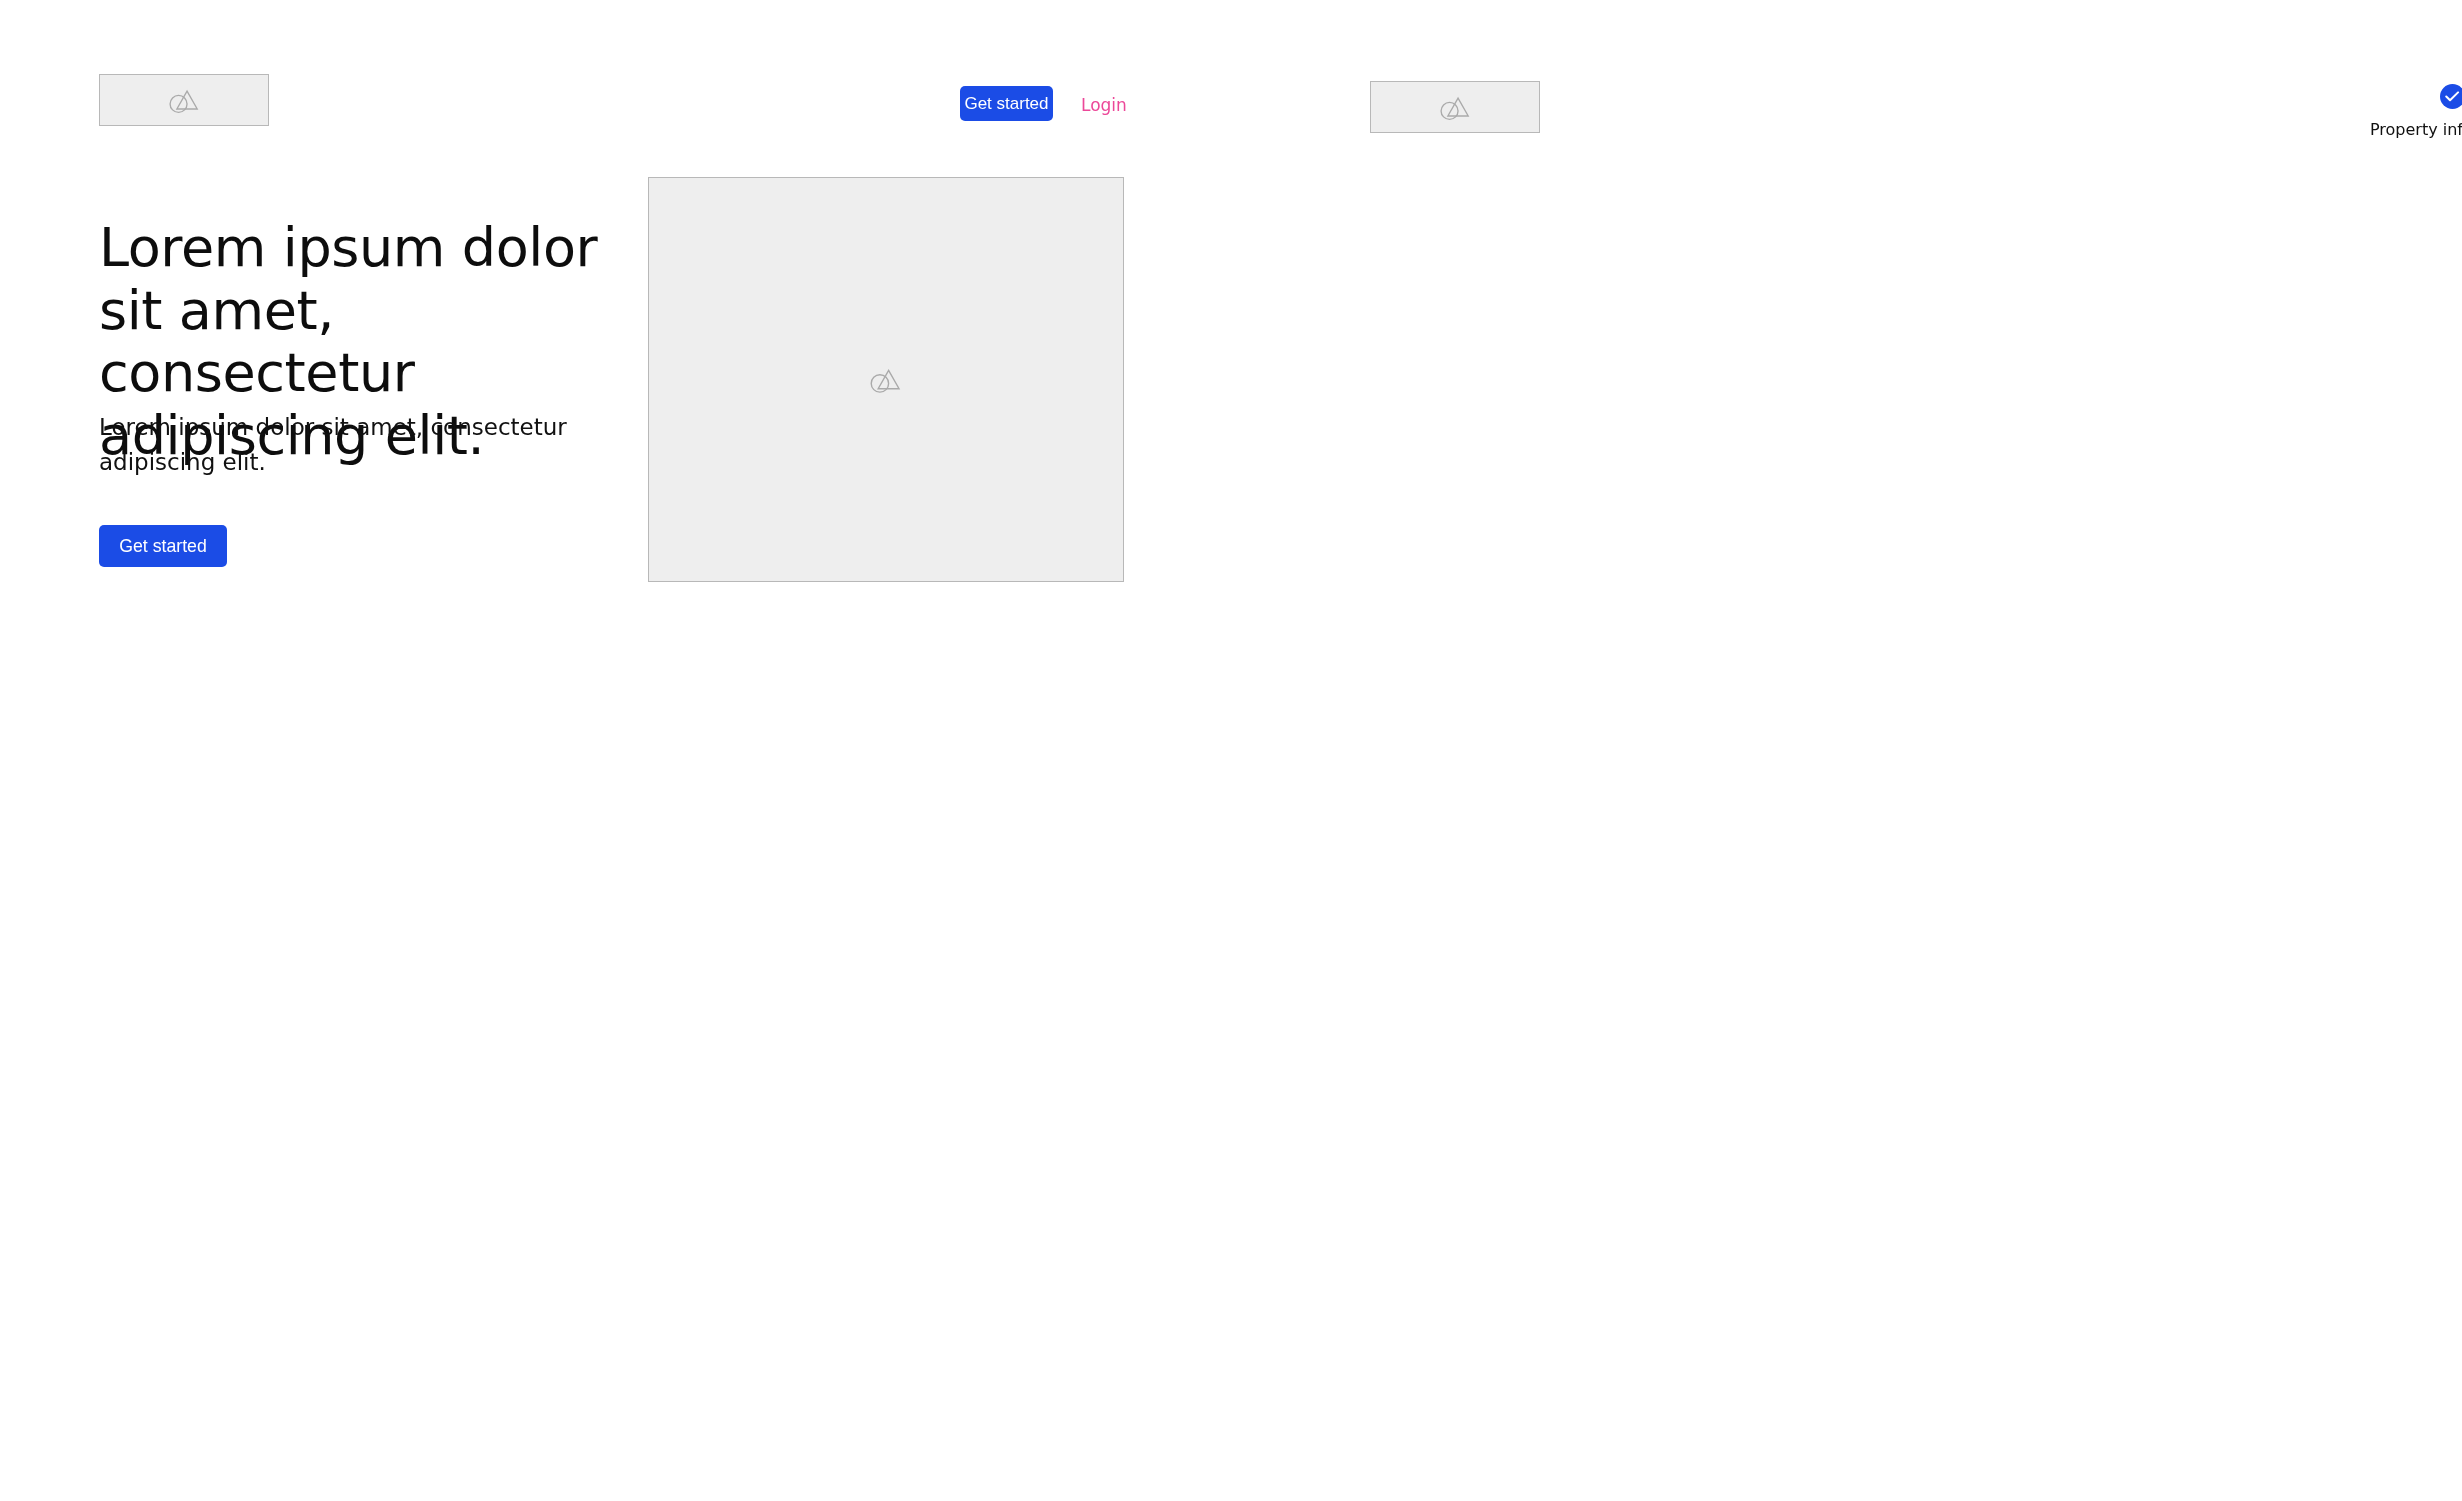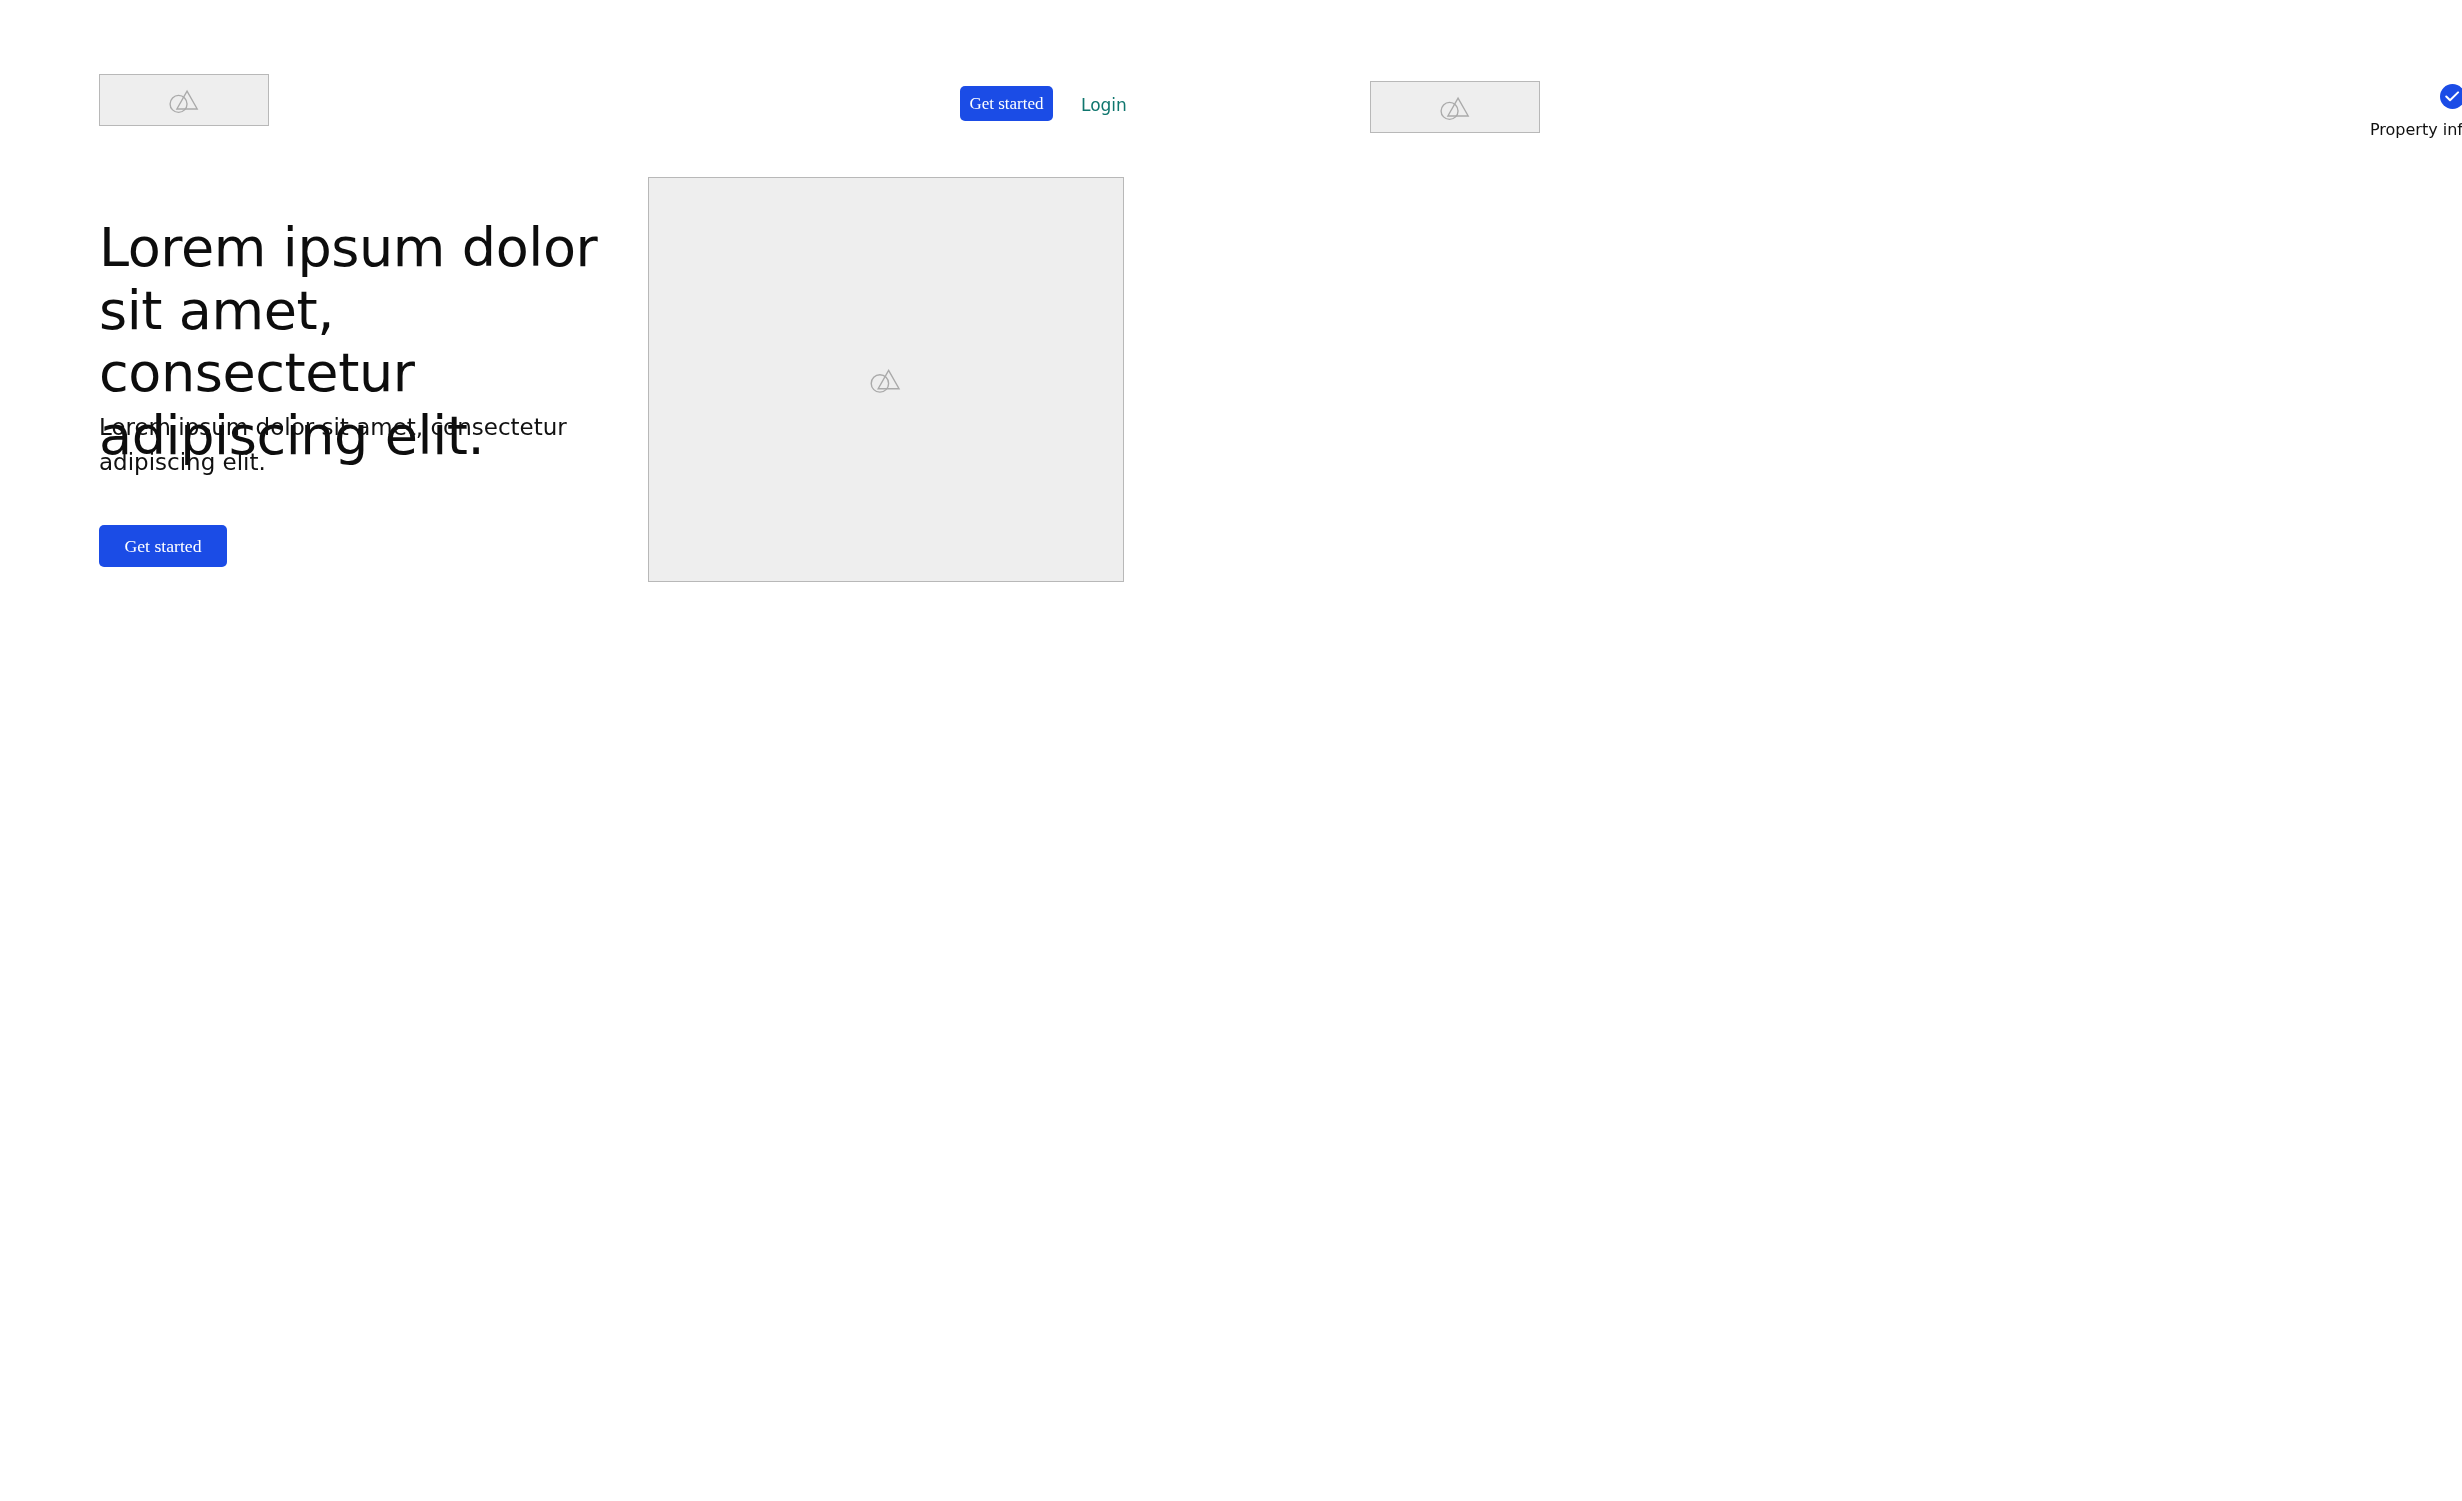--- a/index.html
+++ b/index.html
@@ -25,26 +25,26 @@
     background: #eeeeee;
     border: 1.7px solid #b8b8b8;
     display: flex; align-items: center; justify-content: center;
   }
   .ph-icon { display:block; }
   .ph-icon svg { display:block; }
 
   
   .btn {
     display: inline-flex; align-items: center; justify-content: center;
-    font-family: Liberation Serif, serif;
+    font-family: Liberation Sans, sans-serif;
     cursor: pointer; white-space: nowrap;
     border: none; border-radius: 5px;
   }
   .btn-primary { background: #1b4ce6; color: #ffffff; }
-  .link-blue { color: #0f766e; text-decoration: none; cursor: pointer; }
+  .link-blue { color: #ec4899; text-decoration: none; cursor: pointer; }
 
   #landing-getstarted-top {
     position: absolute; left: 960px; top: 86px;
     width: 93px; height: 35px; font-size: 17px;
   }
   #landing-login {
     position: absolute; left: 1081px; top: 95px;
     font-size: 17px;
   }
 

